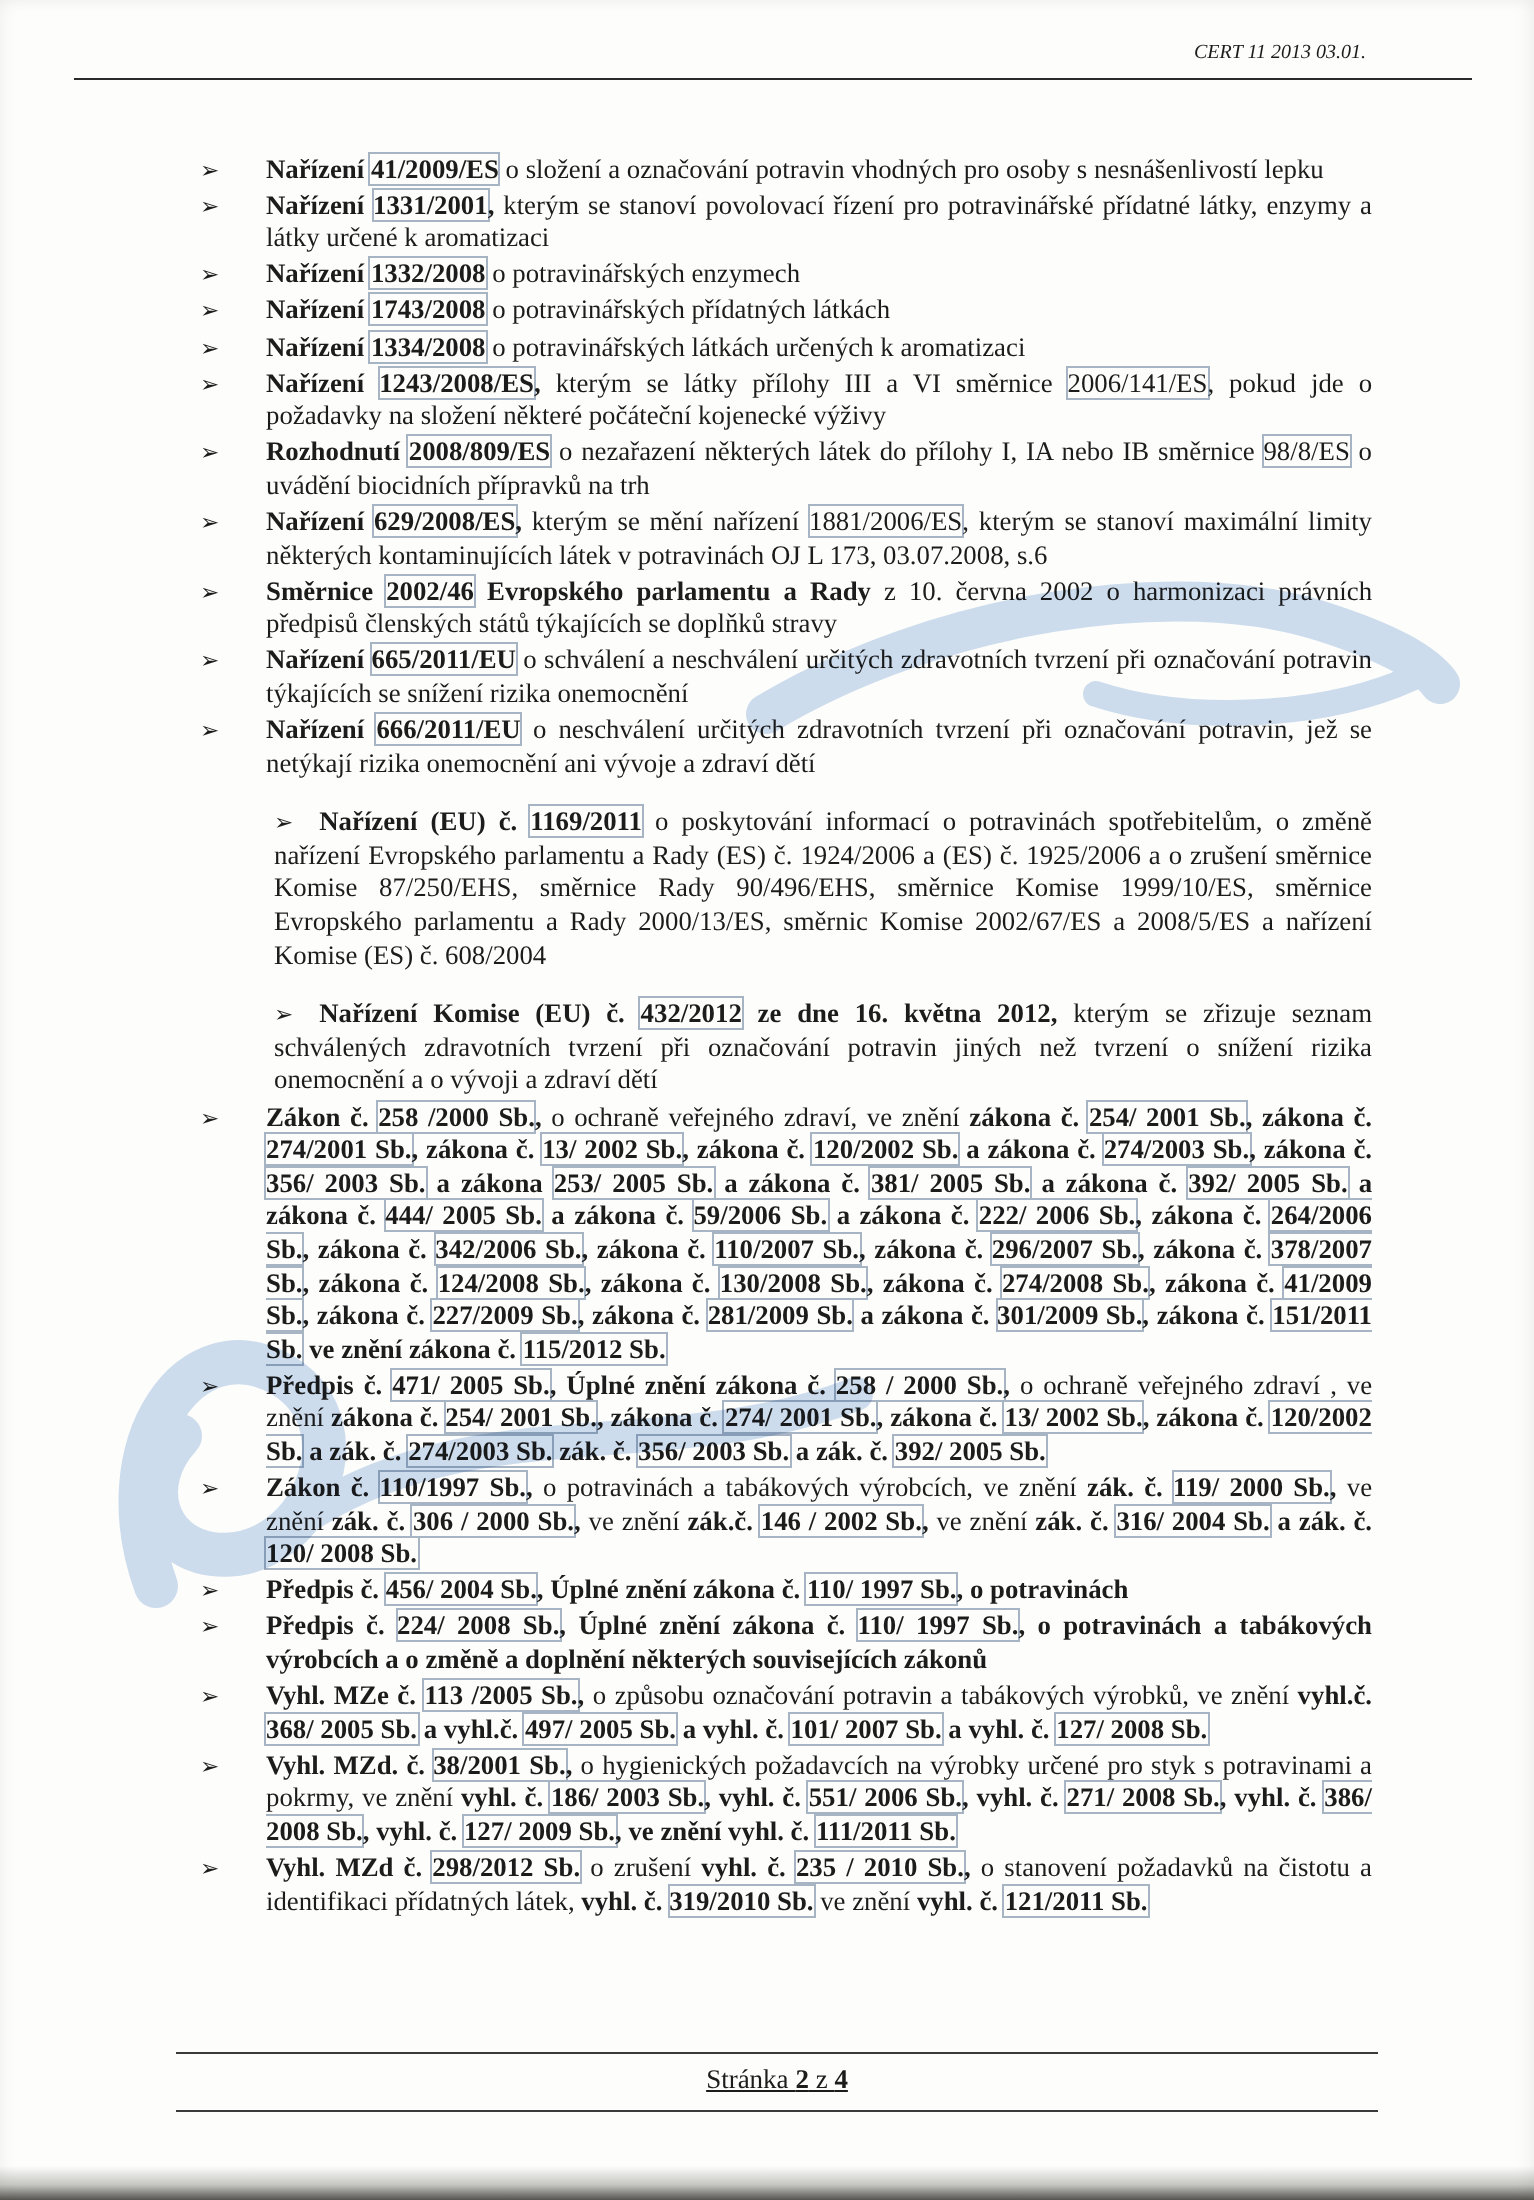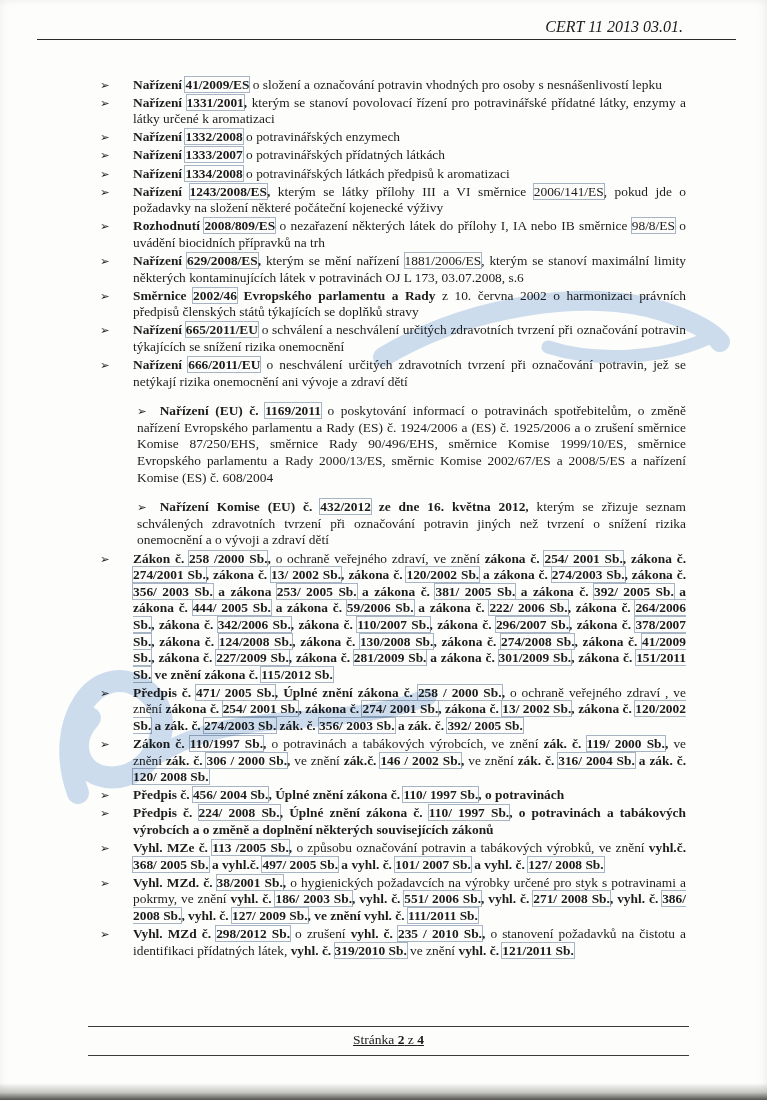--- a/index.html
+++ b/index.html
@@ -11,21 +11,21 @@
   *{margin:0;padding:0;box-sizing:border-box;}
   html,body{background:#ffffff;}
   body{width:767px;height:1100px;}
   .page{
     position:relative;width:767px;height:1100px;overflow:hidden;
     background:#fdfdfb;color:var(--text);
     font-family:"Liberation Serif",serif;
     font-size:13.4px;line-height:16.6px;
     box-shadow:inset -3px 0 8px rgba(0,0,0,0.05), inset 3px 0 8px rgba(0,0,0,0.03);
   }
-  .header{padding-top:19px;padding-right:84px;text-align:right;font-style:italic;font-size:16px;}
+  .header{padding-top:19px;padding-right:84px;text-align:right;font-style:italic;font-size:10px;}
   .header-rule{height:0;border-top:1.4px solid var(--rule);margin:3px 31px 0 37px;}
 
   .list{margin-top:37px;padding-left:100px;padding-right:81px;}
   .item{display:flex;margin-bottom:1.5px;}
   .item.gap{margin-top:13px;}
   .item .bullet{
     flex:none;width:33px;
     font-family:"DejaVu Sans","Liberation Serif",sans-serif;
     font-size:11.5px;line-height:16.6px;
   }
@@ -70,25 +70,25 @@
       <div class="item">
         <span class="bullet">➢</span>
         <p class="text"><span class="b">Nařízení </span><span class="b box">1331/2001</span><span class="b">, </span><span class="">kterým se stanoví povolovací řízení pro potravinářské přídatné látky, enzymy a látky určené k aromatizaci</span></p>
       </div>
       <div class="item">
         <span class="bullet">➢</span>
         <p class="text"><span class="b">Nařízení </span><span class="b box">1332/2008</span><span class=""> o potravinářských enzymech</span></p>
       </div>
       <div class="item">
         <span class="bullet">➢</span>
-        <p class="text"><span class="b">Nařízení </span><span class="b box">1333/2007</span><span class=""> o potravinářských přídatných látkách</span></p>
+        <p class="text"><span class="b">Nařízení </span><span class="b box">1743/2008</span><span class=""> o potravinářských přídatných látkách</span></p>
       </div>
       <div class="item">
         <span class="bullet">➢</span>
-        <p class="text"><span class="b">Nařízení </span><span class="b box">1334/2008</span><span class=""> o potravinářských látkách předpisů k aromatizaci</span></p>
+        <p class="text"><span class="b">Nařízení </span><span class="b box">1334/2008</span><span class=""> o potravinářských látkách určených k aromatizaci</span></p>
       </div>
       <div class="item">
         <span class="bullet">➢</span>
         <p class="text"><span class="b">Nařízení </span><span class="b box">1243/2008/ES</span><span class="b">, </span><span class="">kterým se látky přílohy III a VI směrnice </span><span class="box">2006/141/ES</span><span class="">, pokud jde o požadavky na složení některé počáteční kojenecké výživy</span></p>
       </div>
       <div class="item">
         <span class="bullet">➢</span>
         <p class="text"><span class="b">Rozhodnutí </span><span class="b box">2008/809/ES</span><span class=""> o nezařazení některých látek do přílohy I, IA nebo IB směrnice </span><span class="box">98/8/ES</span><span class=""> o uvádění biocidních přípravků na trh</span></p>
       </div>
       <div class="item">

